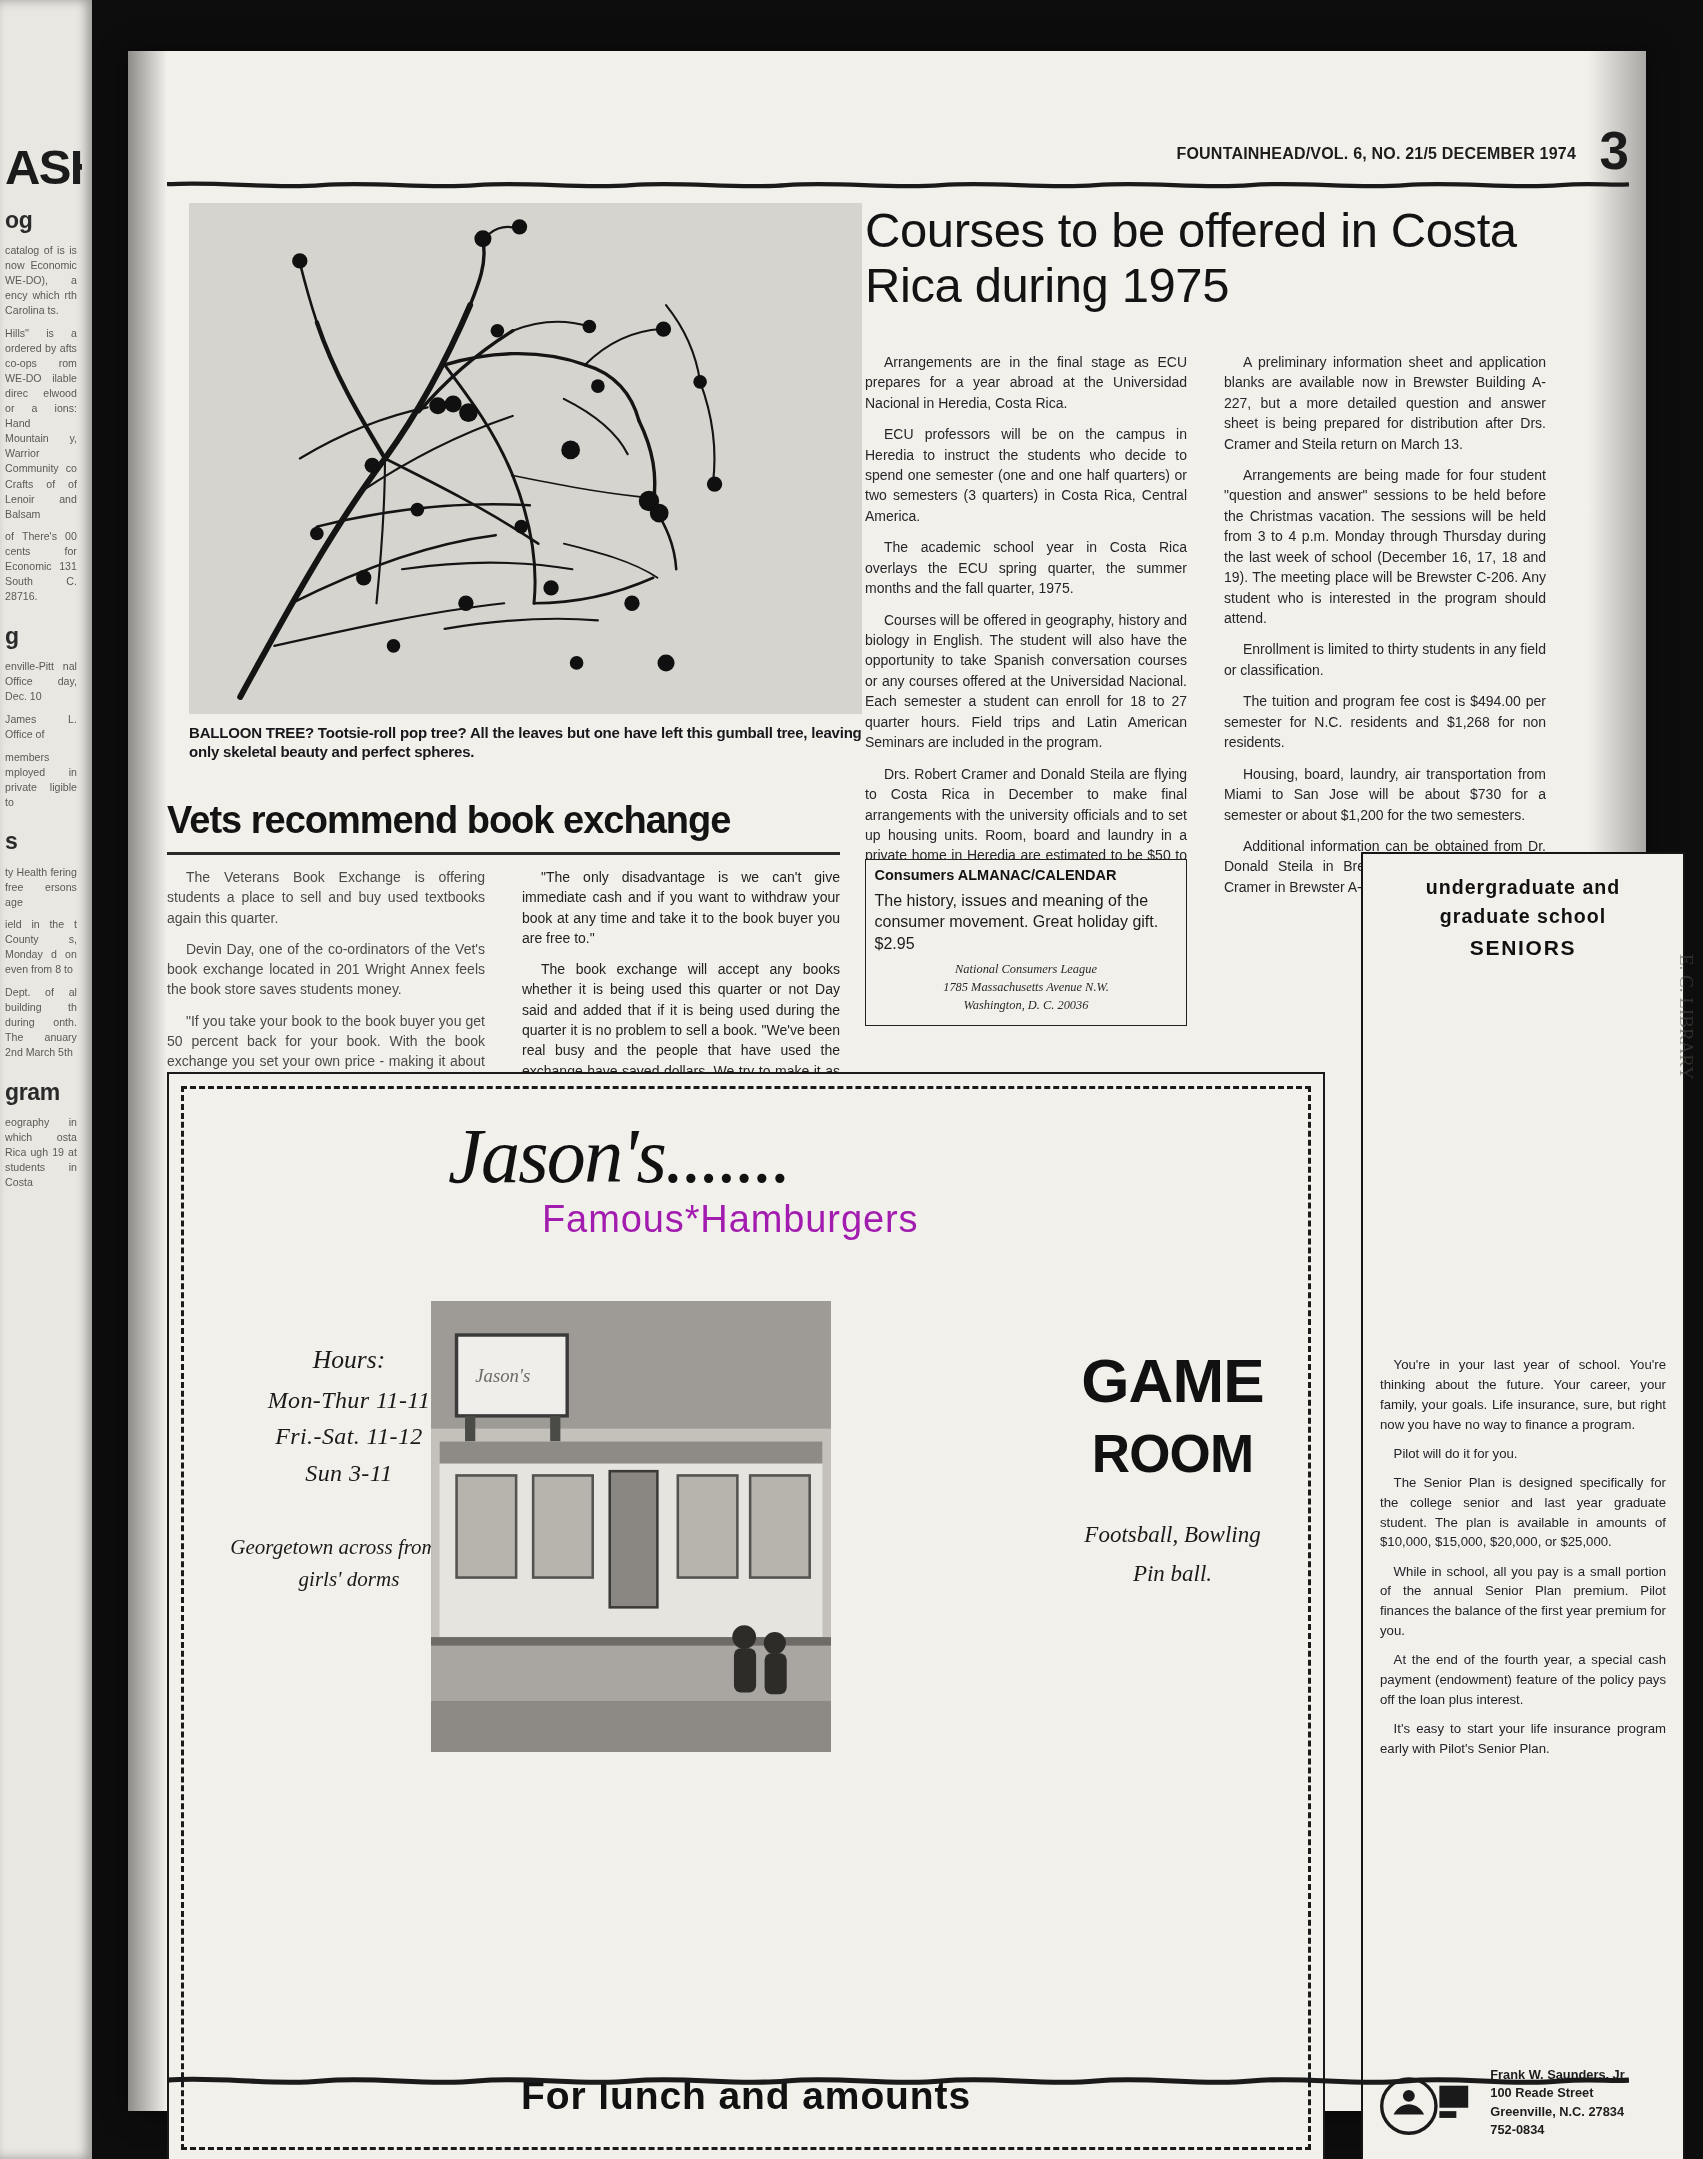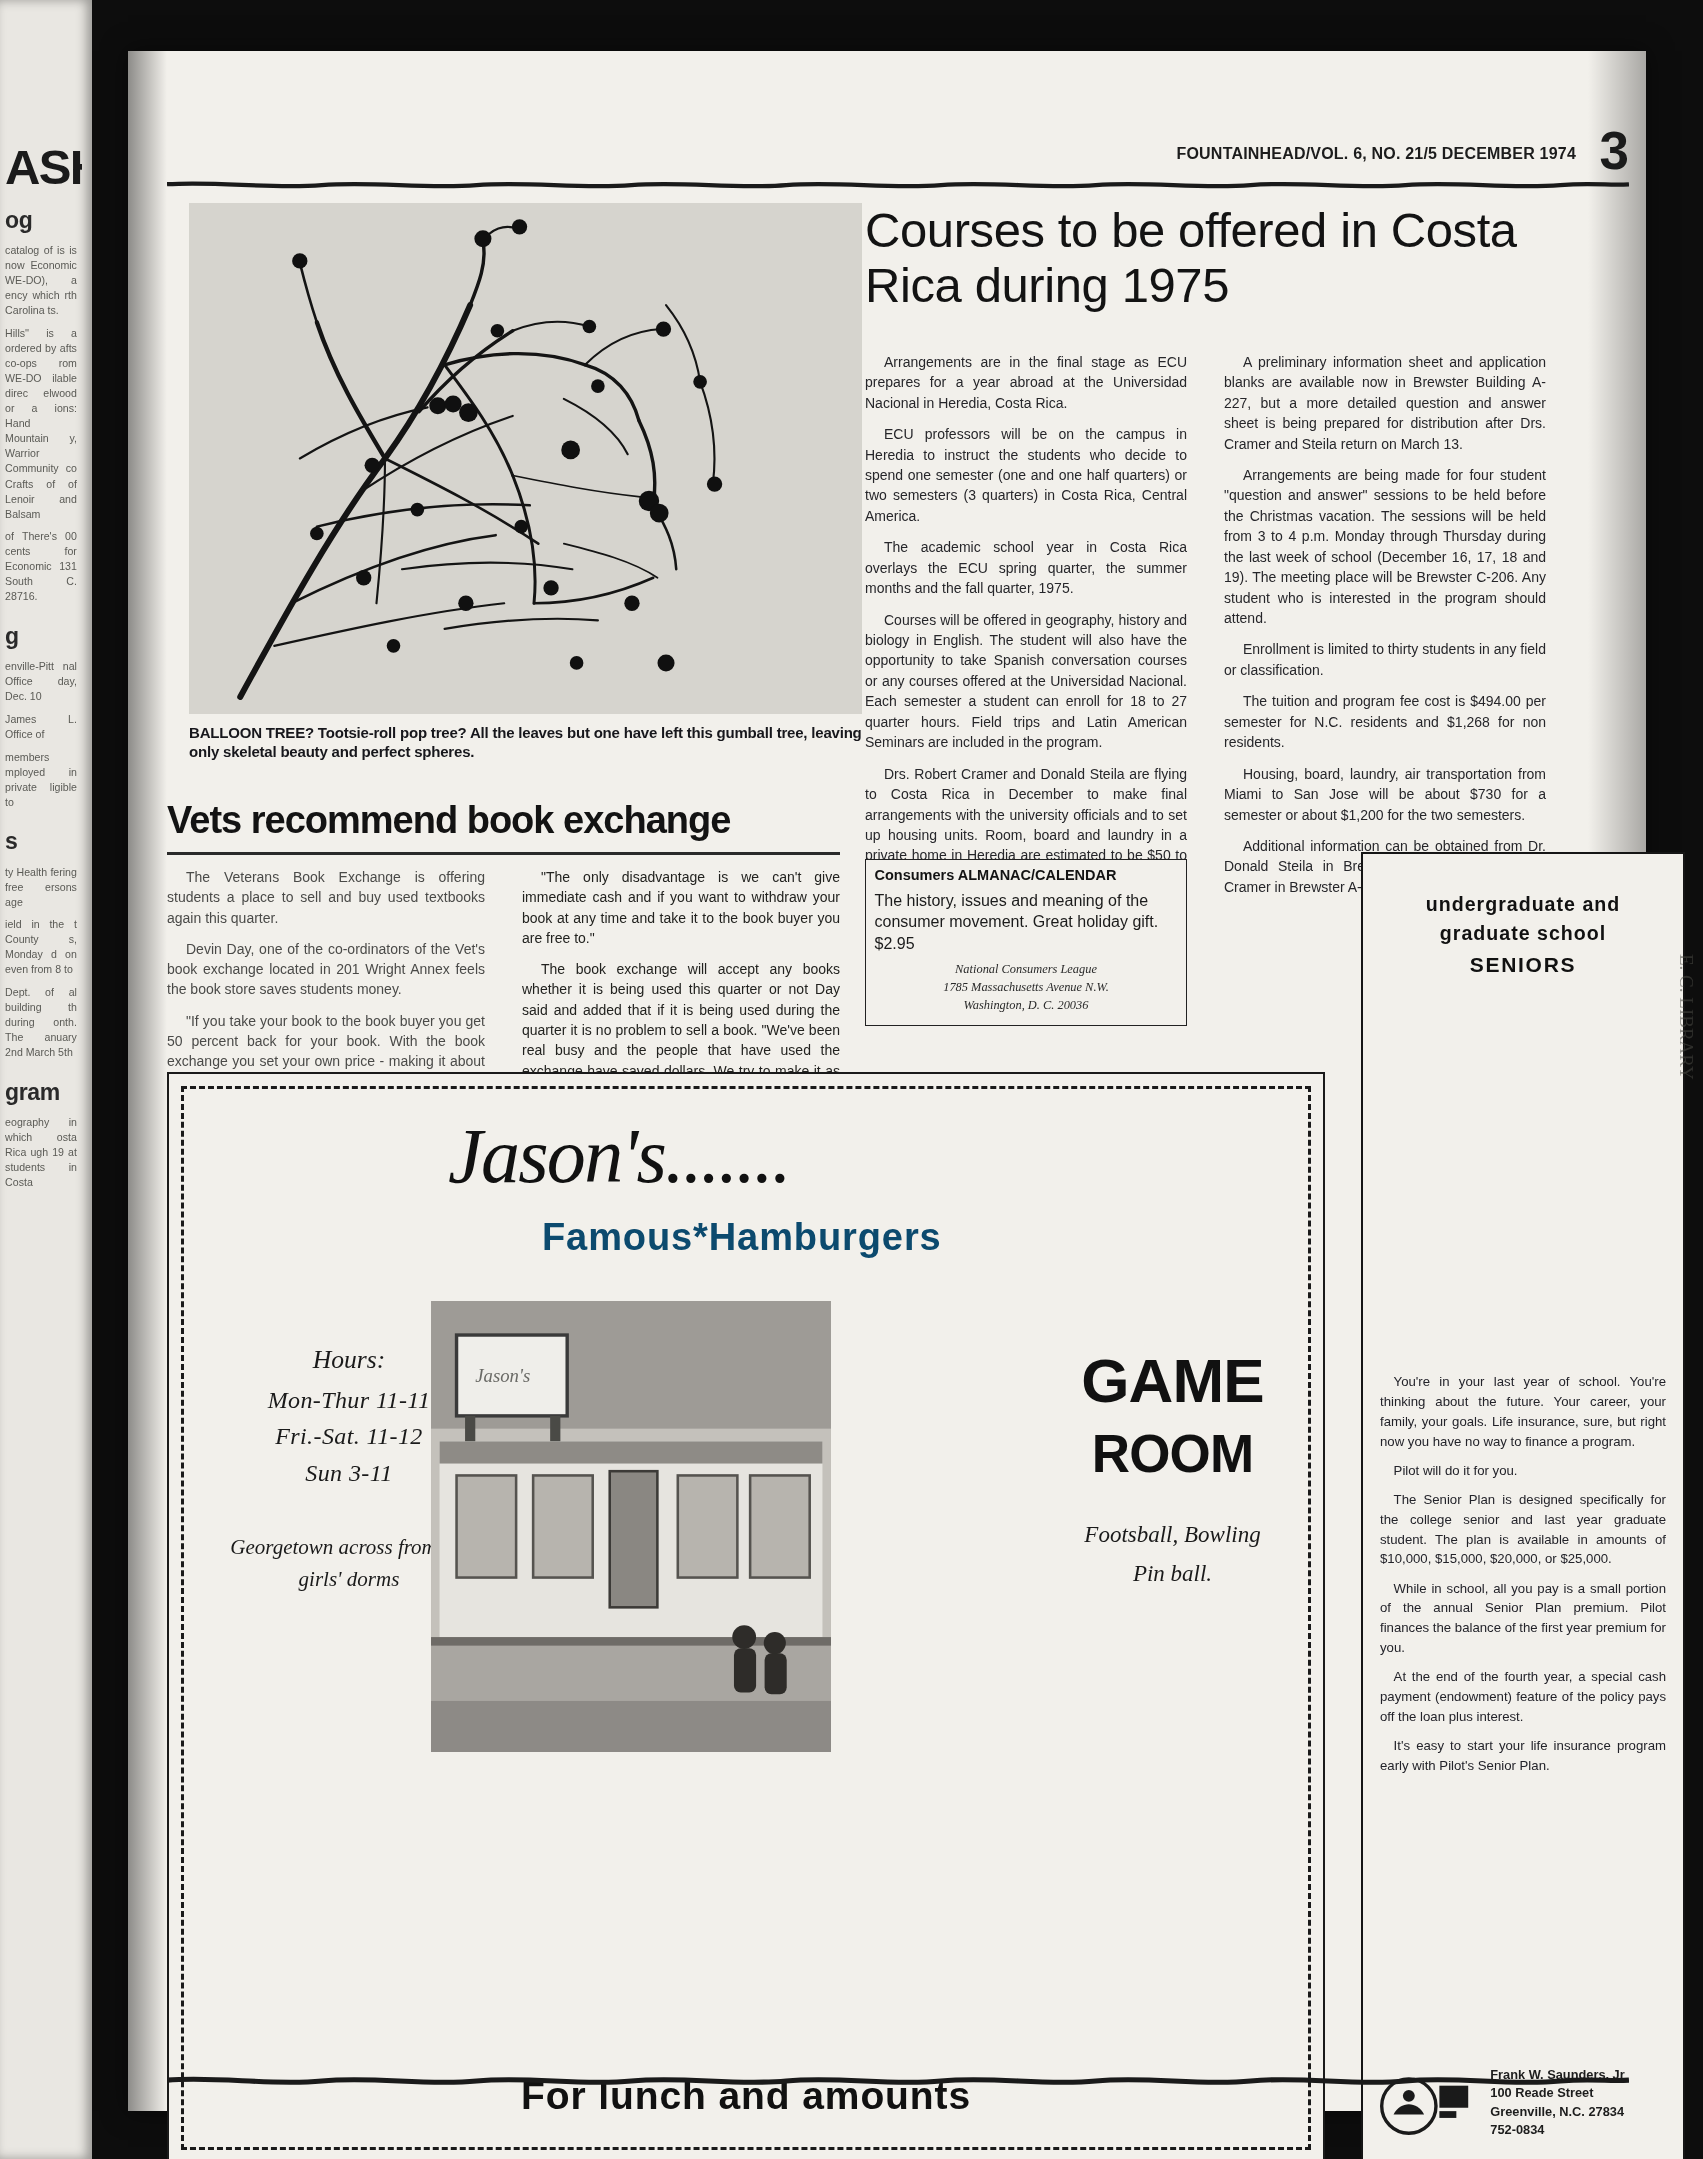--- a/index.html
+++ b/index.html
@@ -189,21 +189,21 @@
   .pilot-ad {
     position: absolute; left: 1194px; top: 649px; width: 324px;
     height: 1312px;
     border: 2.6px solid #151515;
     background: #f2f0eb;
     padding: 19px 17px;
   }
   .pilot-ad .ad-head {
     text-align: center;
     font-size: 19.6px; font-weight: 700; letter-spacing: 1px;
-    color: #111; line-height: 1.5; margin-top: 17px;
+    color: #111; line-height: 1.5;
   }
   .pilot-ad .ad-head .l3 { font-size: 21px; letter-spacing: 1.7px; }
   .pilot-ad .ad-body {
     margin-top: 392px;
     font-size: 13.2px; line-height: 1.5; color: #23232a;
     text-align: justify;
   }
   .pilot-ad .ad-body p { margin: 0 0 9.4px 0; text-indent: 13.6px; }
   .pilot-ad .ad-foot {
     position: absolute; left: 17px; right: 17px; bottom: 22px;
@@ -230,22 +230,22 @@
   }
   .jasons-logo {
     position: absolute; left: 264px; top: 22px;
     font-family: "Liberation Serif", serif;
     font-style: italic;
     font-size: 78px;
     color: #111;
     letter-spacing: -1.7px;
   }
   .jasons-fam {
-    position: absolute; left: 358px; top: 127px;
-    font-size: 38px; font-weight: 700; color: #0c4a6e;
+    position: absolute; left: 358px; top: 109px;
+    font-size: 38px; font-weight: 400; color: #a21caf;
     letter-spacing: 0.9px;
   }
   .jasons-hours {
     position: absolute; left: 37px; top: 256px; width: 256px;
     text-align: center;
     font-family: "Liberation Serif", serif;
     color: #1a1a1a;
   }
   .jasons-hours .h-title { font-size: 25.6px; font-style: italic; margin-bottom: 12px; }
   .jasons-hours .h-line { font-size: 24px; font-style: italic; margin-bottom: 9.4px; letter-spacing: 0.4px; }

